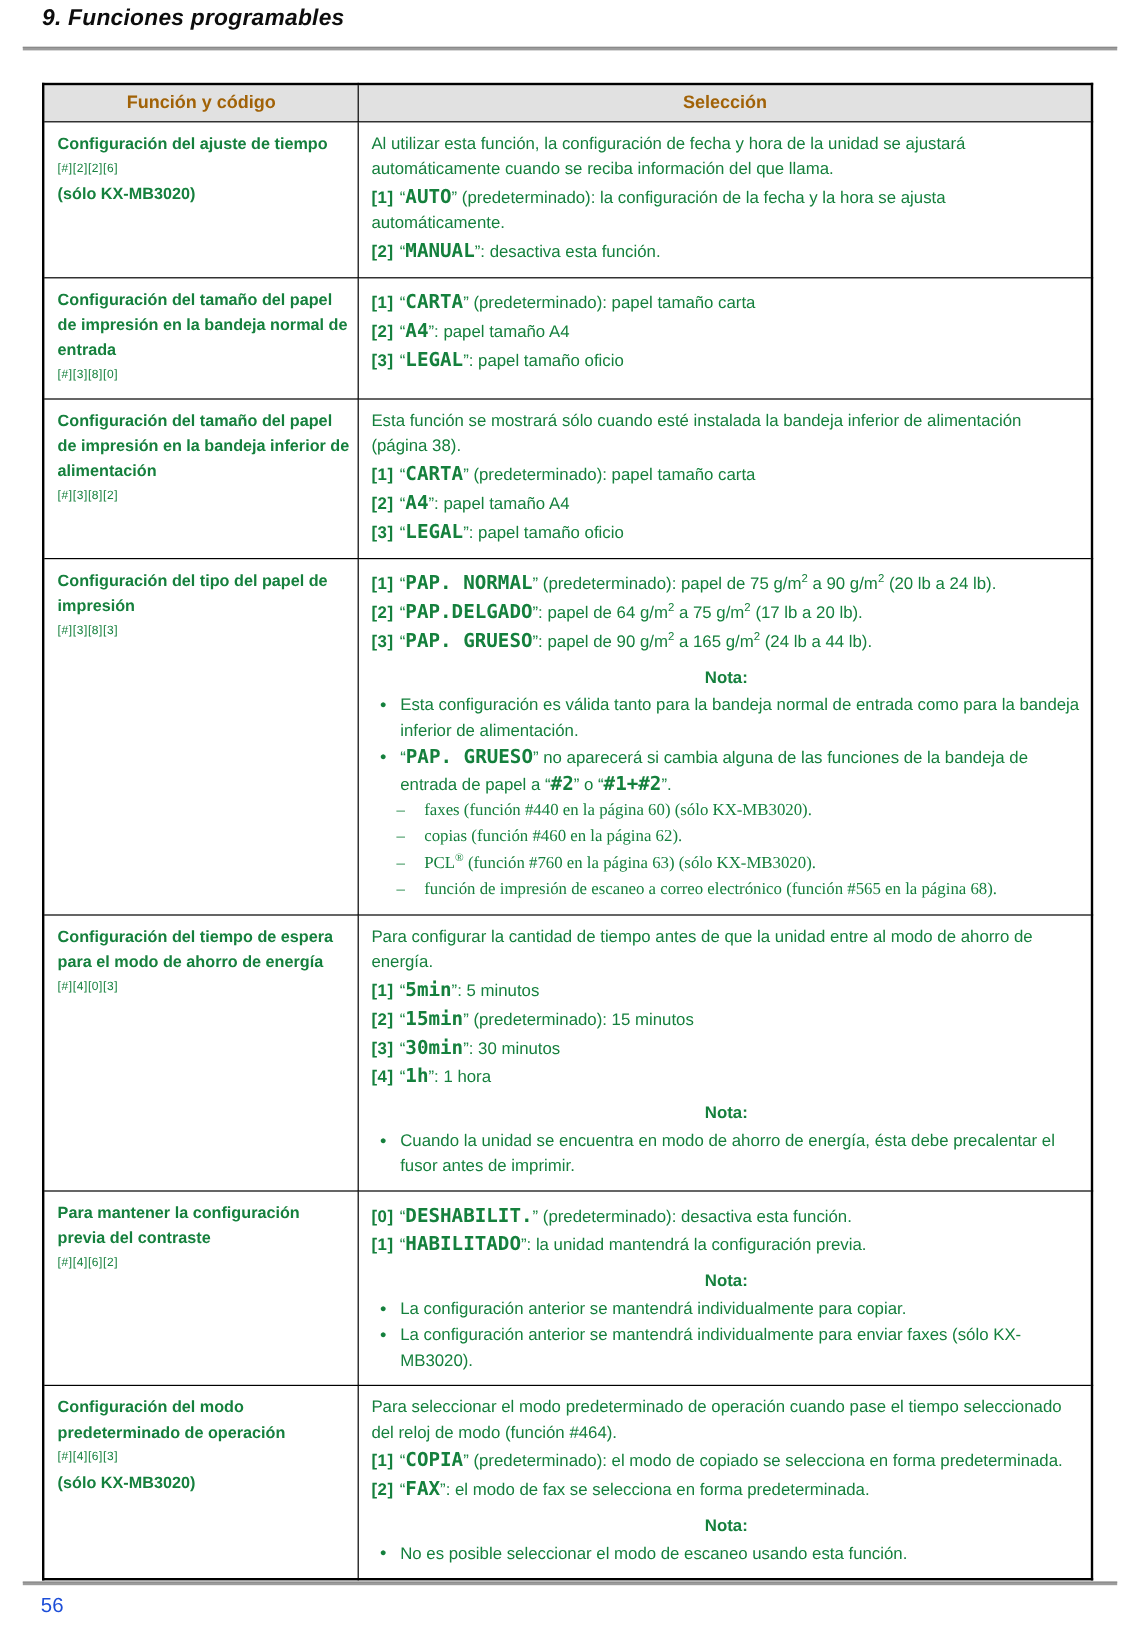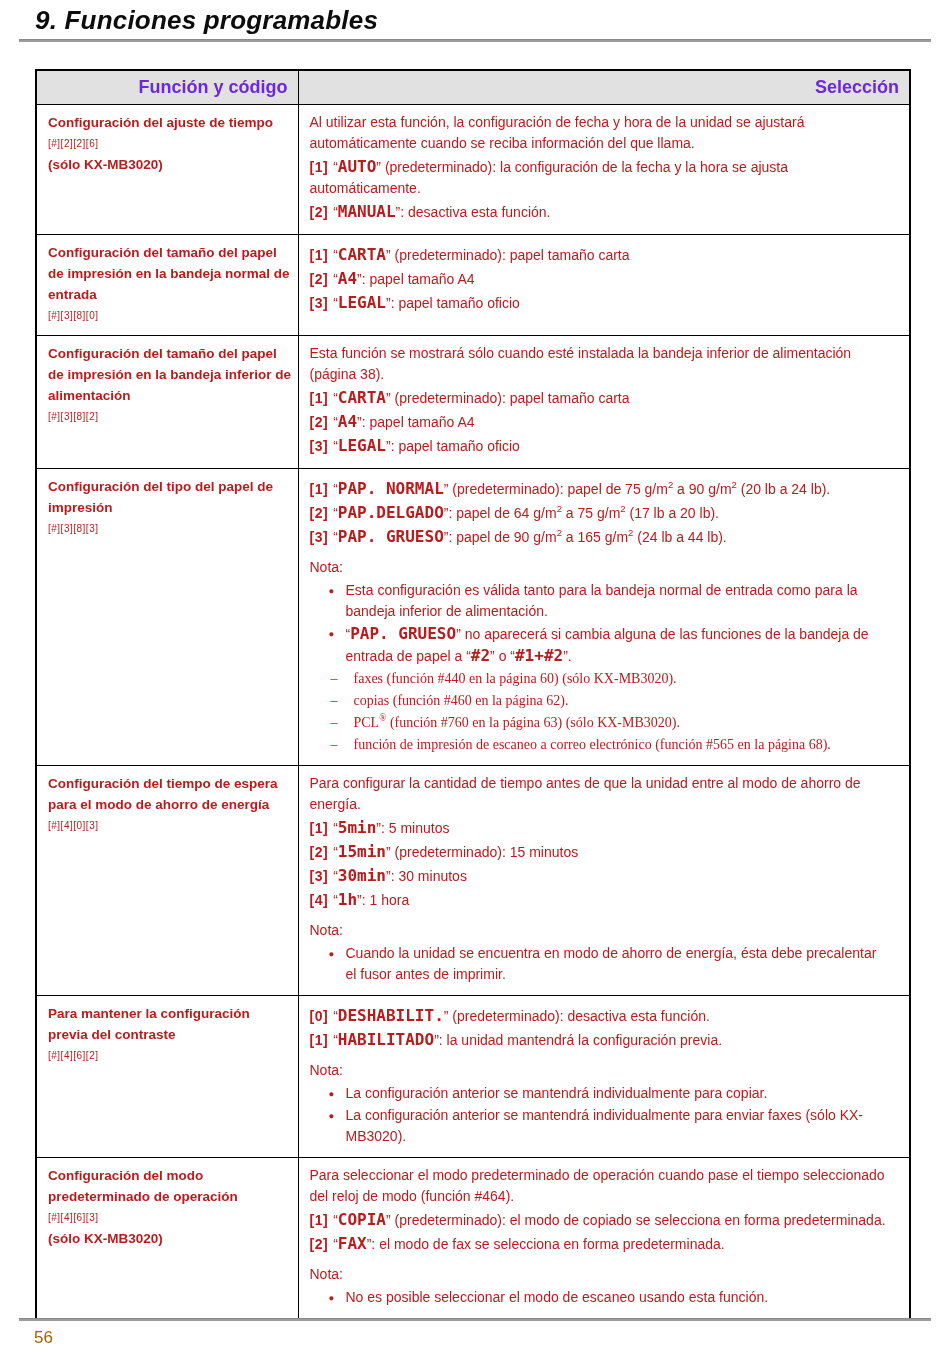--- a/index.html
+++ b/index.html
@@ -4,66 +4,66 @@
 <style>
   * { margin:0; padding:0; box-sizing:border-box; }
   html,body { background:#ffffff; }
   body {
     width:950px; height:1358px; position:relative;
     font-family:"Liberation Sans", sans-serif;
     color:#111111;
   }
   .section-title {
     position:absolute; left:35px; top:5px;
-    font-size:26px; font-weight:bold; font-style:italic;
+    font-size:19px; font-weight:bold; font-style:italic;
     letter-spacing:0.2px; color:#0d0d0d;
   }
   .title-rule {
     position:absolute; left:19px; top:39px; width:912px; height:3px;
     background:#9c9c9c; border-top:1px solid #8a8a8a;
   }
   table.fn-table {
     position:absolute; left:35px; top:69px; width:876px;
     border-collapse:collapse; table-layout:fixed;
     border:2px solid #000;
   }
   .fn-table col.col1 { width:262px; }
   .fn-table th {
     border:1.5px solid #000; background:#e1e1e1;
-    text-align:right; font-size:18px; font-weight:bold;
-    padding:6px 10px 6px 11px; height:31px; color:#6d28d9;
+    text-align:center; font-size:15px; font-weight:bold;
+    padding:6px 10px 6px 11px; height:31px; color:#a16207;
   }
   .fn-table td {
     border:1.5px solid #000; vertical-align:top;
-    padding:7px 8px 9px 11px; font-size:14px; line-height:21px; color:#b91c1c;
+    padding:7px 8px 9px 11px; font-size:14px; line-height:21px; color:#15803d;
   }
   td.cell-left { padding-right:6px; }
   .fn-name { font-weight:bold; font-size:13.5px; line-height:21px; }
   .fn-code { font-weight:normal; font-size:10px; line-height:21px; letter-spacing:0.5px; }
   p.para { margin:0; }
   p.option { margin:2px 0 2px; }
   .key { font-weight:bold; margin-right:5px; letter-spacing:0.5px; }
   .mono {
     font-family:"DejaVu Sans Mono", monospace;
     font-weight:bold; font-size:16px; letter-spacing:0;
   }
-  p.note-label { font-weight:normal; margin:9px 0 2px; }
-  p.bullet { position:relative; padding-left:24px; margin:1px 12px; }
+  p.note-label { font-weight:bold; margin:9px 0 2px;text-align:center; }
+  p.bullet { position:relative; padding-left:24px; margin:1px 0; }
   p.bullet::before {
     content:"●"; position:absolute; left:7px; top:0px; font-size:9.5px;
   }
   p.dash { position:relative; padding-left:44px; margin:1px 0;font-family:Liberation Serif, serif; }
   p.dash::before { content:"–"; position:absolute; left:21px; }
   sup.sup { font-size:9.5px; vertical-align:super; line-height:0; }
   .footer-rule {
     position:absolute; left:19px; top:1318px; width:912px; height:3px;
     background:#9c9c9c; border-top:1px solid #8a8a8a;
   }
   .page-number {
-    position:absolute; left:34px; top:1328px; font-size:17px; color:#a16207;
+    position:absolute; left:34px; top:1328px; font-size:17px; color:#1d4ed8;
   }
 </style>
 </head>
 <body>
 
 <div>
   <h1 class="section-title">9. Funciones programables</h1>
   <div class="title-rule"></div>
 
   <table class="fn-table">

